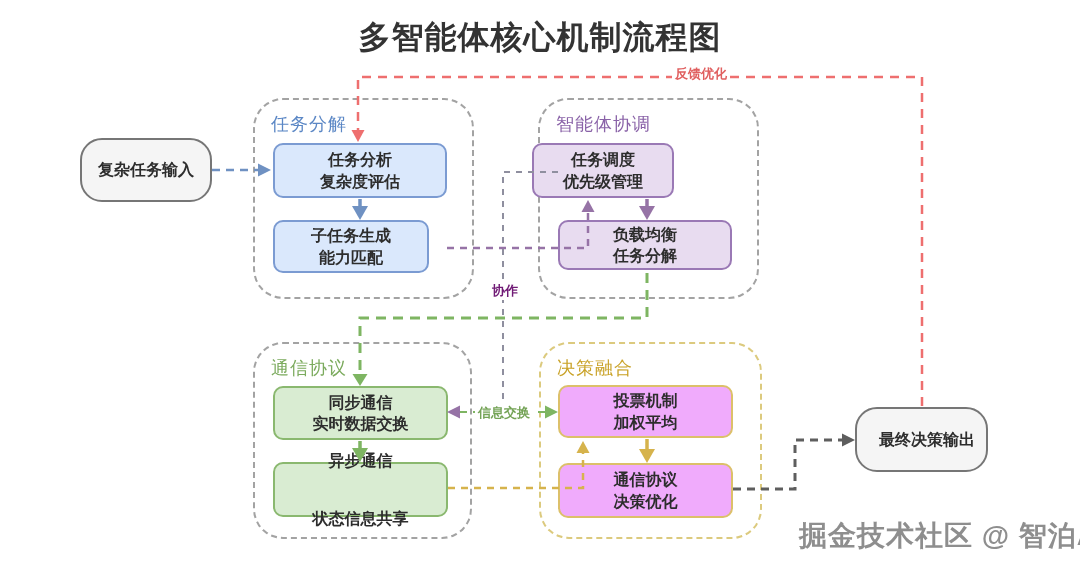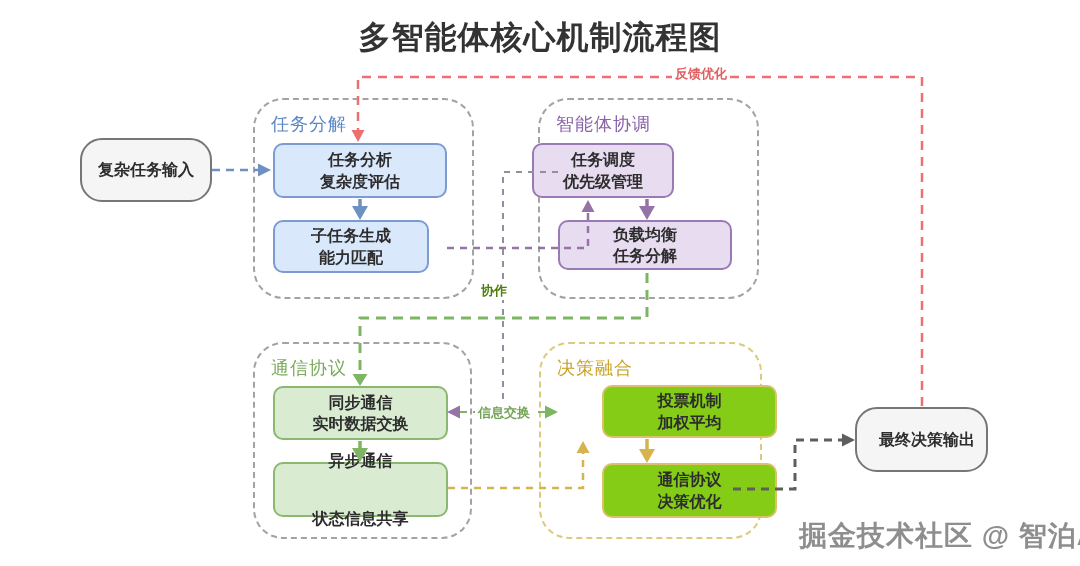--- a/index.html
+++ b/index.html
@@ -26,39 +26,39 @@
   .g3 .glabel{color:#7cab5e;}
   .g4 .glabel{color:#c9a227;}
   .node{
     position:absolute;display:flex;flex-direction:column;justify-content:center;align-items:center;
     border-radius:10px;border:2px solid;box-sizing:border-box;
     font-size:16px;font-weight:bold;color:#2d2d2d;line-height:1.32;text-align:center;
   }
   .blue  {background:#dae8fc;border-color:#7b9bd2;}
   .purple{background:#e8dcf0;border-color:#9a79b5;}
   .green {background:#d9ecd2;border-color:#8ab86f;}
-  .yellow{background:#84cc16;border-color:#dcc06a;margin-left:44px;}
+  .yellow{background:#f0abfc;border-color:#dcc06a;}
   .grey  {background:#f5f5f5;border-color:#767676;border-radius:22px;justify-content:center;}
   .n1{left:273px;top:143px;width:174px;height:55px;}
   .n2{left:273px;top:220px;width:156px;height:53px;}
   .n3{left:532px;top:143px;width:142px;height:55px;}
   .n4{left:558px;top:220px;width:174px;height:50px;}
   .n5{left:273px;top:386px;width:175px;height:54px;}
   .n6{left:273px;top:462px;width:175px;height:55px;gap:36px;}
   .n7{left:558px;top:385px;width:175px;height:53px;}
   .n8{left:558px;top:463px;width:175px;height:55px;}
   .nin {left:80px;top:138px;width:132px;height:64px;}
   .nout{left:855px;top:407px;width:133px;height:65px;padding-left:11px;}
   svg.edges{position:absolute;left:0;top:0;width:1080px;height:566px;pointer-events:none;}
   .edge-label{
     position:absolute;background:#ffffff;padding:0 3px;font-size:13px;font-weight:bold;
     white-space:nowrap;
   }
   .lbl-feedback{left:672px;top:65px;color:#e06060;}
-  .lbl-collab{left:478px;top:282px;color:#4d7c0f;}
+  .lbl-collab{left:489px;top:282px;color:#701a75;}
   .lbl-info{left:475px;top:404px;color:#74a356;}
   .watermark{
     position:absolute;left:799px;top:517px;font-size:28px;font-weight:bold;color:#8e8e8e;
     text-shadow:2px 2px 1px rgba(255,255,255,0.95), -1px -1px 0 rgba(255,255,255,0.6);
     letter-spacing:1px;white-space:nowrap;
   }
 </style>
 </head>
 <body>
 

